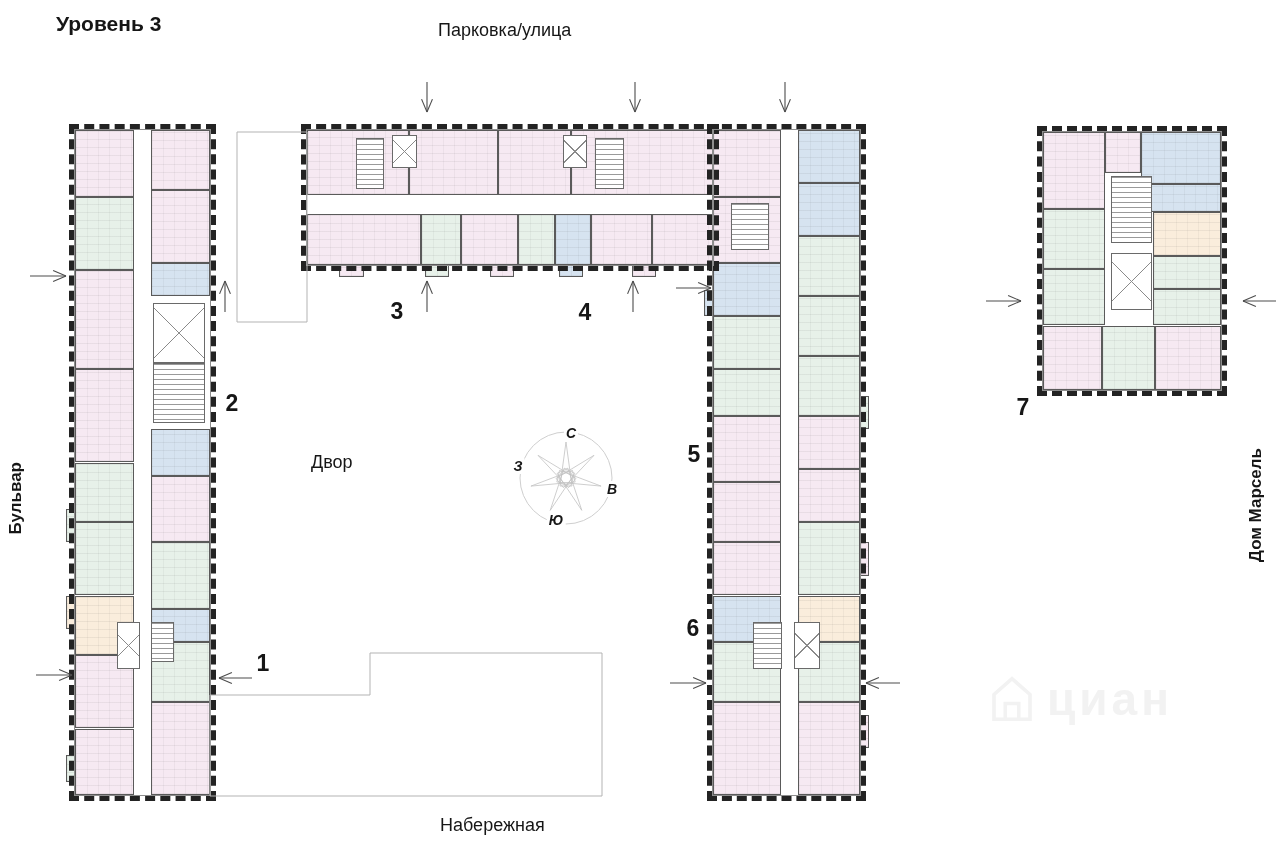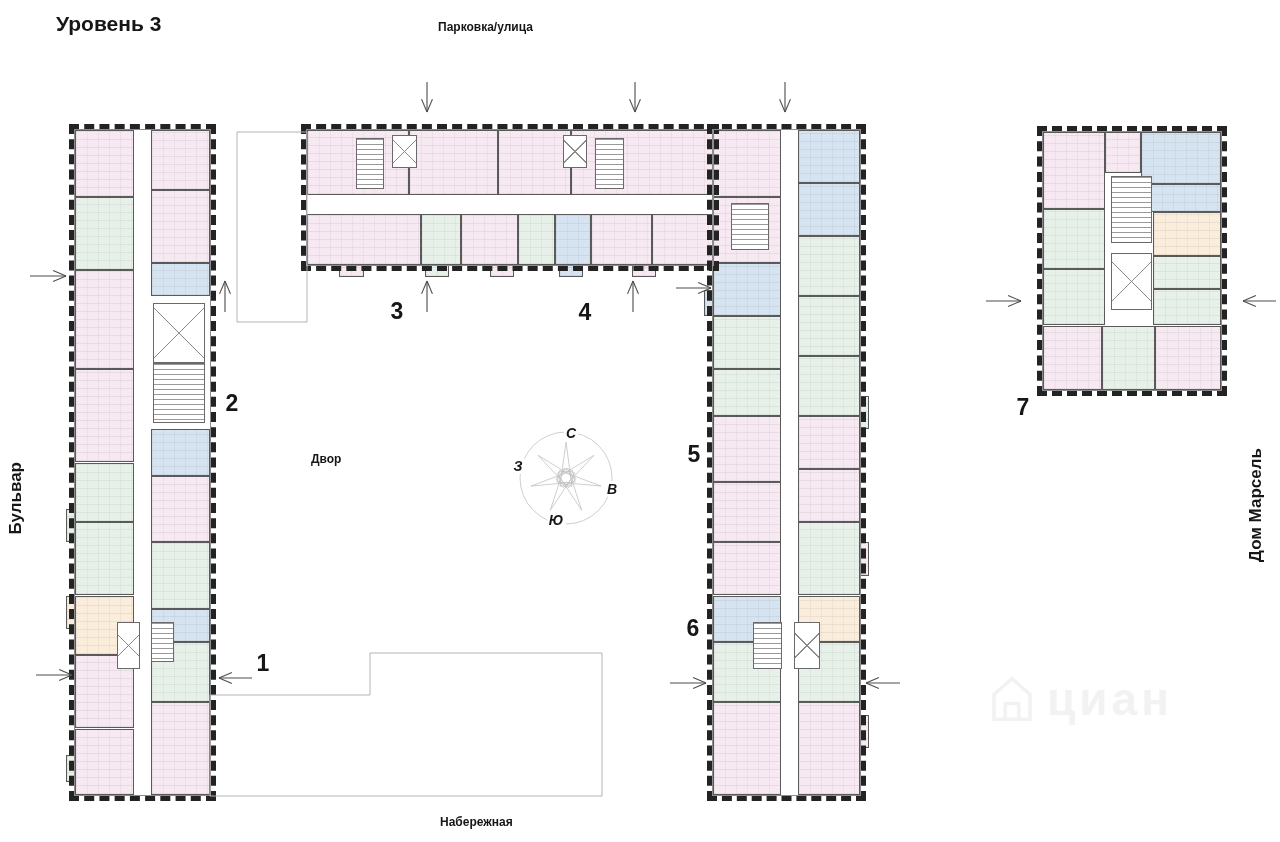--- a/index.html
+++ b/index.html
@@ -16,21 +16,21 @@
     background-image:
       repeating-linear-gradient(0deg, rgba(50,50,50,.07) 0 1px, transparent 1px 8px),
       repeating-linear-gradient(90deg, rgba(50,50,50,.05) 0 1px, transparent 1px 11px);
   }
   .core{position:absolute;box-sizing:border-box;border:1px solid #6a6a6a;background-color:#fff;}
   .core.stair{background-image:repeating-linear-gradient(180deg,#9a9a9a 0 1px,transparent 1px 5px);}
   .core.lift{background-image:
       linear-gradient(45deg, transparent calc(50% - 0.7px), #8a8a8a calc(50% - 0.7px) calc(50% + 0.7px), transparent calc(50% + 0.7px)),
       linear-gradient(135deg, transparent calc(50% - 0.7px), #8a8a8a calc(50% - 0.7px) calc(50% + 0.7px), transparent calc(50% + 0.7px));}
   .section-num{position:absolute;transform:translate(-50%,-50%);font-size:23px;font-weight:700;z-index:8;}
-  .lbl{position:absolute;font-weight:700;font-size:12px;z-index:8;white-space:nowrap;}
+  .lbl{position:absolute;font-weight:400;font-size:18px;z-index:8;white-space:nowrap;}
   .title{position:absolute;left:20px;top:12px;font-size:21px;font-weight:700;z-index:8;margin-left:36px;}
   .vlbl{position:absolute;writing-mode:vertical-rl;transform:rotate(180deg);font-weight:700;font-size:17px;z-index:8;white-space:nowrap;}
   #overlay{position:absolute;inset:0;z-index:6;pointer-events:none;}
   .compass-letter{position:absolute;transform:translate(-50%,-50%);font-size:14px;font-weight:700;font-style:italic;
     background:#fff;padding:0 2px;z-index:7;}
   .watermark{position:absolute;left:985px;top:672px;display:flex;align-items:center;gap:8px;z-index:1;color:#f2f2f2;}
   .watermark .wm-text{font-size:46px;font-weight:700;letter-spacing:4px;}
 </style>
 </head>
 <body>

